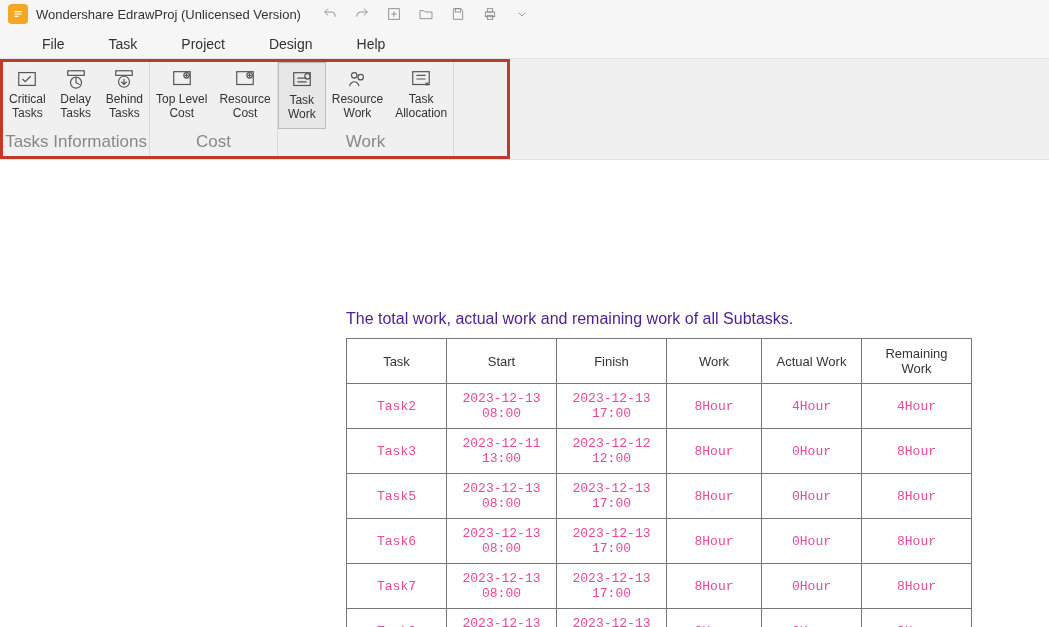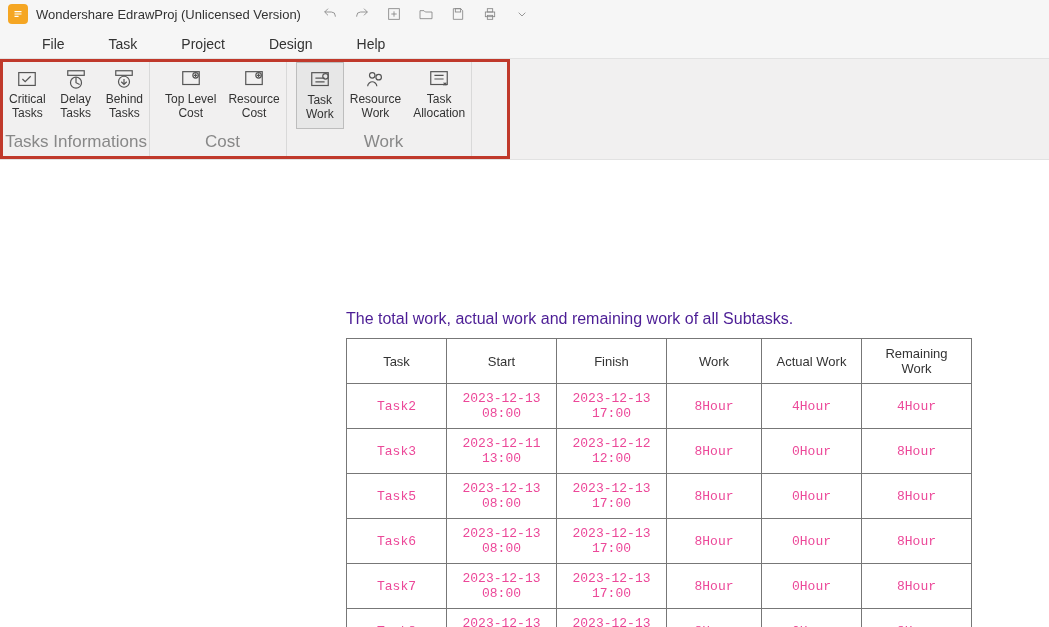--- a/index.html
+++ b/index.html
@@ -8,21 +8,21 @@
   .logo { width: 20px; height: 20px; background: #f5a623; border-radius: 4px; display: flex; align-items: center; justify-content: center; margin-right: 8px; }
   .logo svg { width: 14px; height: 14px; }
   .title-text { font-size: 13px; color: #333; margin-right: 20px; }
   .qat { display: flex; align-items: center; gap: 14px; color: #777; }
   .qat-icon { width: 18px; height: 18px; display: flex; align-items: center; justify-content: center; cursor: pointer; }
   .qat-icon svg { width: 16px; height: 16px; stroke: #888; fill: none; stroke-width: 1.3; }
   .menubar { display: flex; align-items: flex-end; height: 30px; padding-left: 20px; background: #f6f6f6; }
   .menu-item { padding: 6px 22px; font-size: 14px; color: #333; cursor: pointer; }
   .menu-item.active { font-weight: 600; border: 2px solid #c0392b; border-bottom: none; background: #f1f0f0; }
   .ribbon-wrap { background: #f1f0f0; border-top: 1px solid #e2e2e2; border-bottom: 1px solid #e2e2e2; }
-  .ribbon { display: flex; height: 100px; border: 3px solid #c0392b; width: 510px; gap: 9px; }
+  .ribbon { display: flex; height: 100px; border: 3px solid #c0392b; width: 510px; }
   .ribbon-group { display: flex; flex-direction: column; border-right: 1px solid #d9d9d9; }
   .ribbon-buttons { display: flex; flex: 1; }
   .ribbon-btn { display: flex; flex-direction: column; align-items: center; justify-content: flex-start; padding: 6px 6px 0; cursor: pointer; min-width: 48px; }
   .ribbon-btn.active { background: #e7e7e7; border: 1px solid #bdbdbd; }
   .ribbon-btn .ico { width: 22px; height: 22px; margin-bottom: 2px; display: flex; align-items: center; justify-content: center; }
   .ribbon-btn .ico svg { width: 22px; height: 22px; stroke: #555; fill: none; stroke-width: 1.3; }
   .ribbon-btn .l1, .ribbon-btn .l2 { font-size: 12px; line-height: 14px; color: #333; text-align: center; white-space: nowrap; }
   .ribbon-group-label { font-size: 17px; color: #888; text-align: center; padding: 3px 0 4px; }
   .content { padding: 150px 0 0 346px; }
   .report-title { color: #4c1d95; font-size: 16px; margin-bottom: 10px; }

